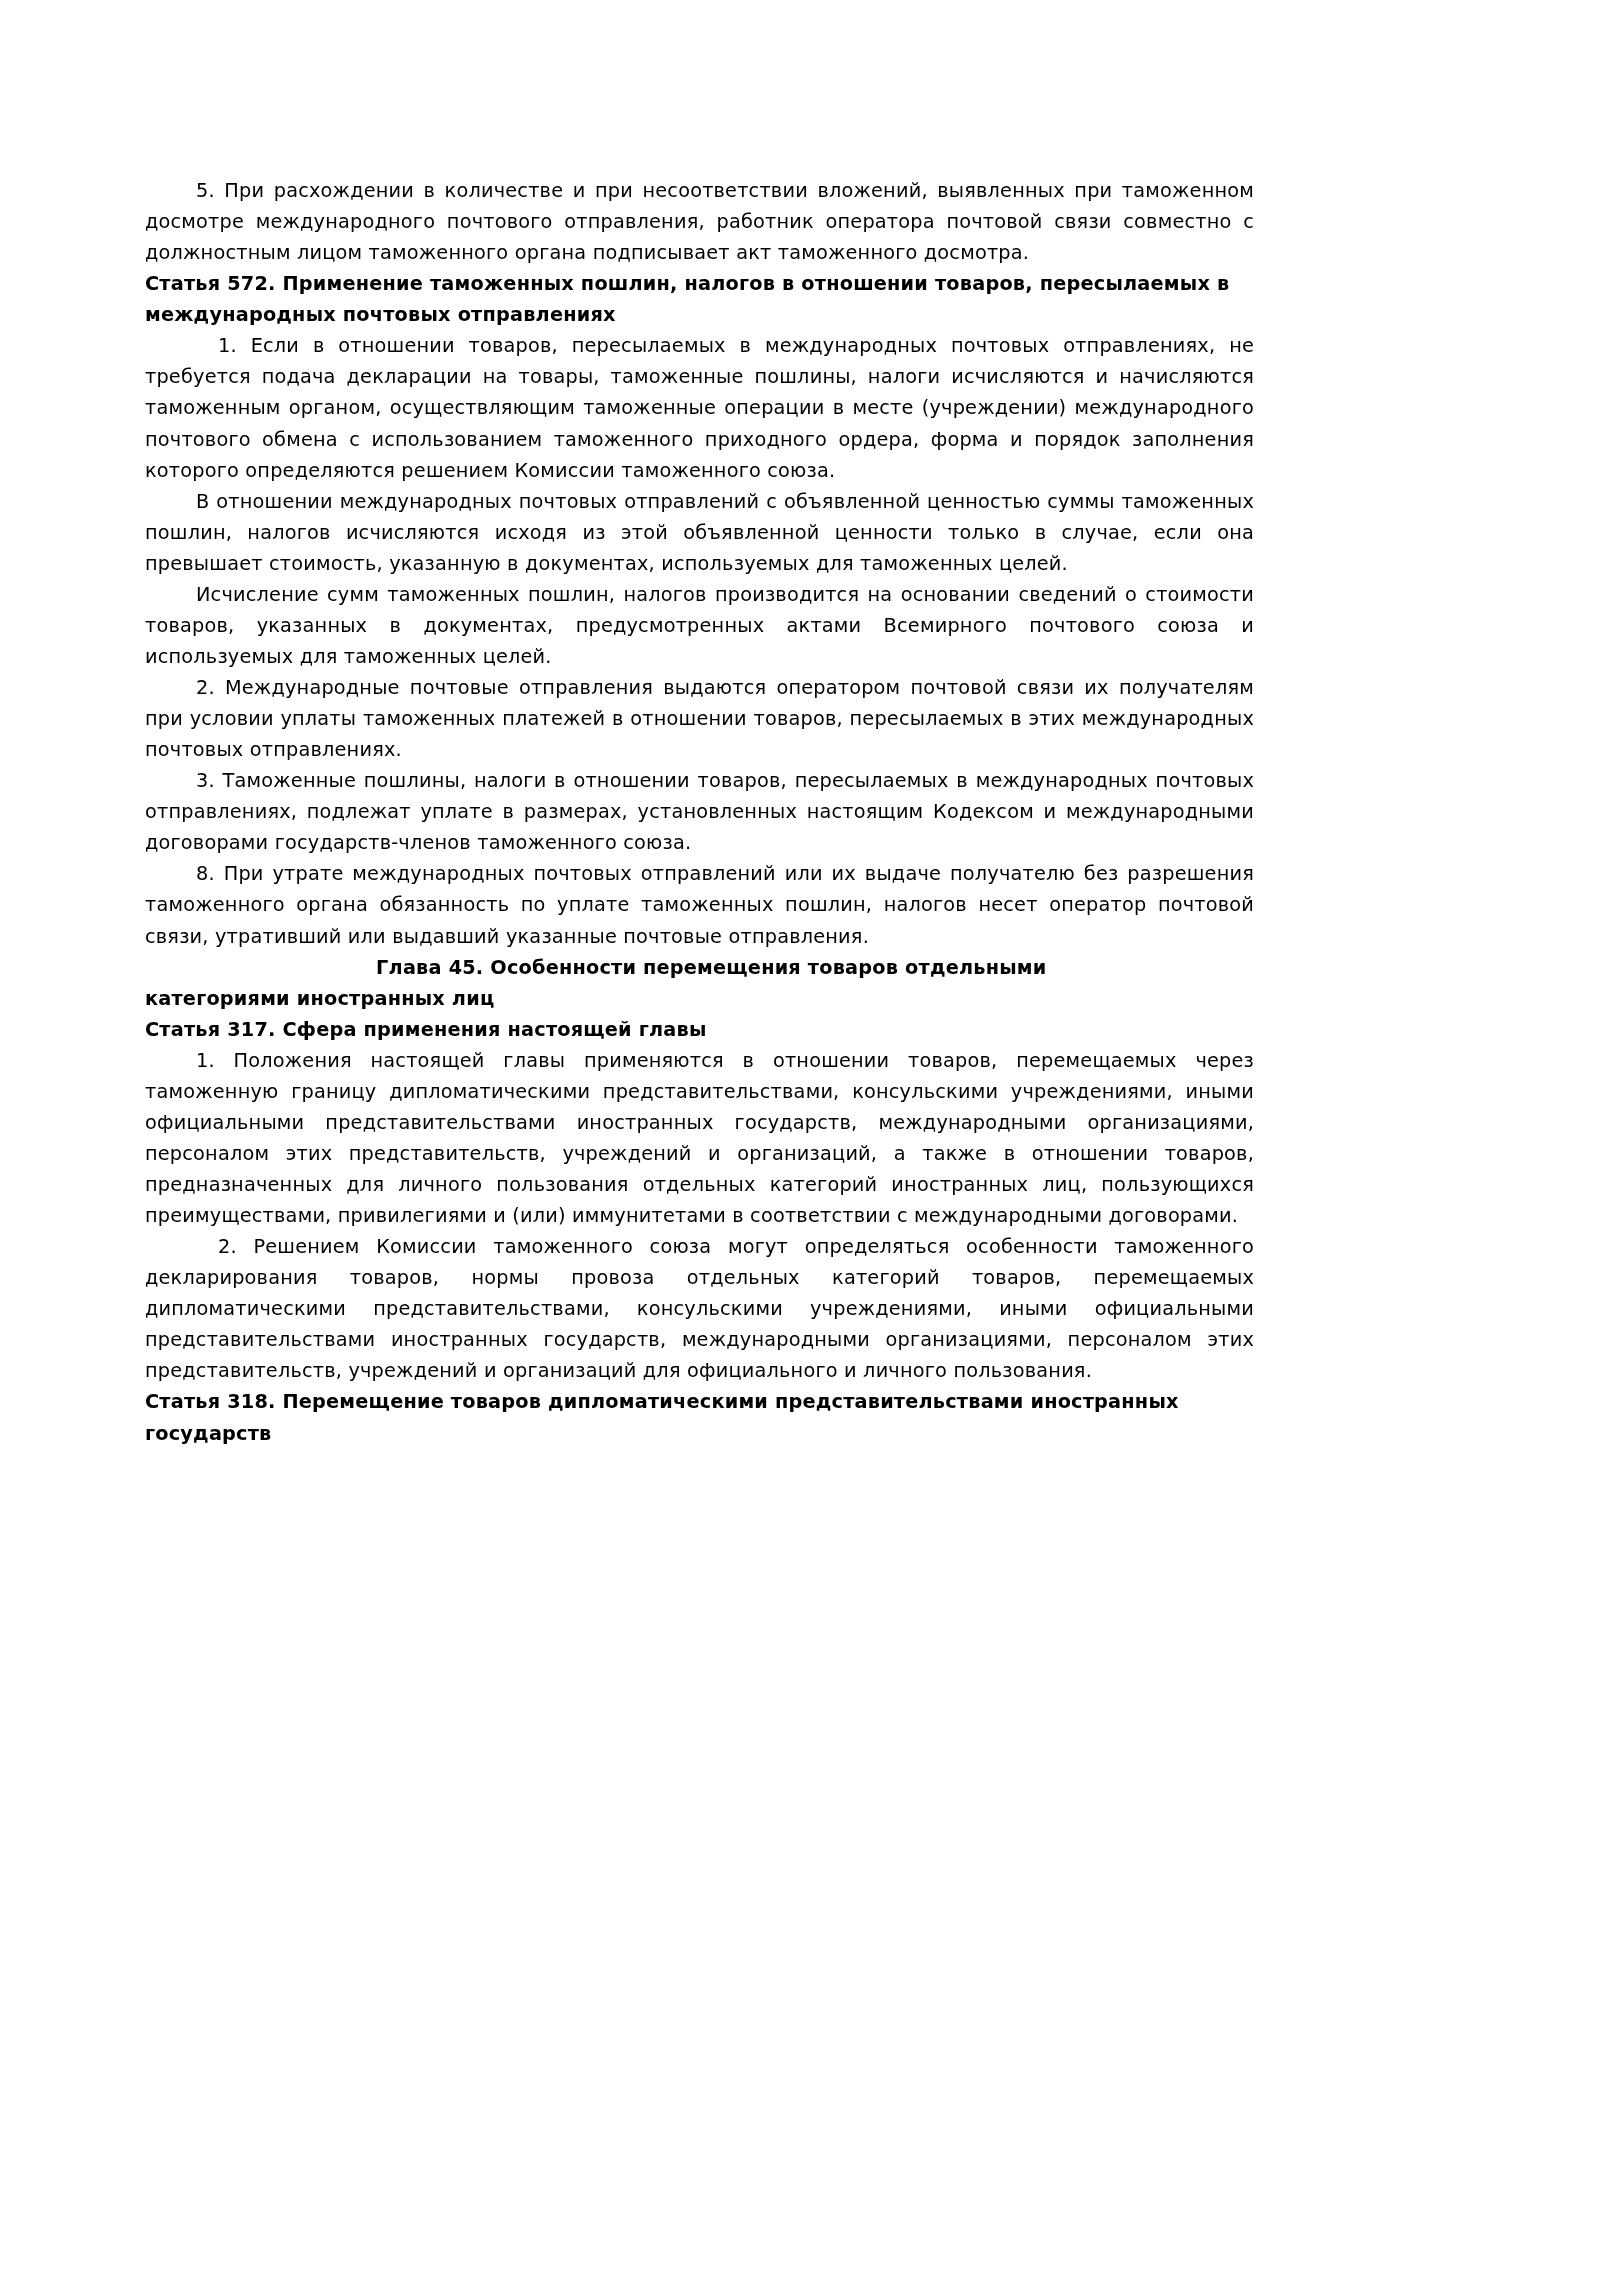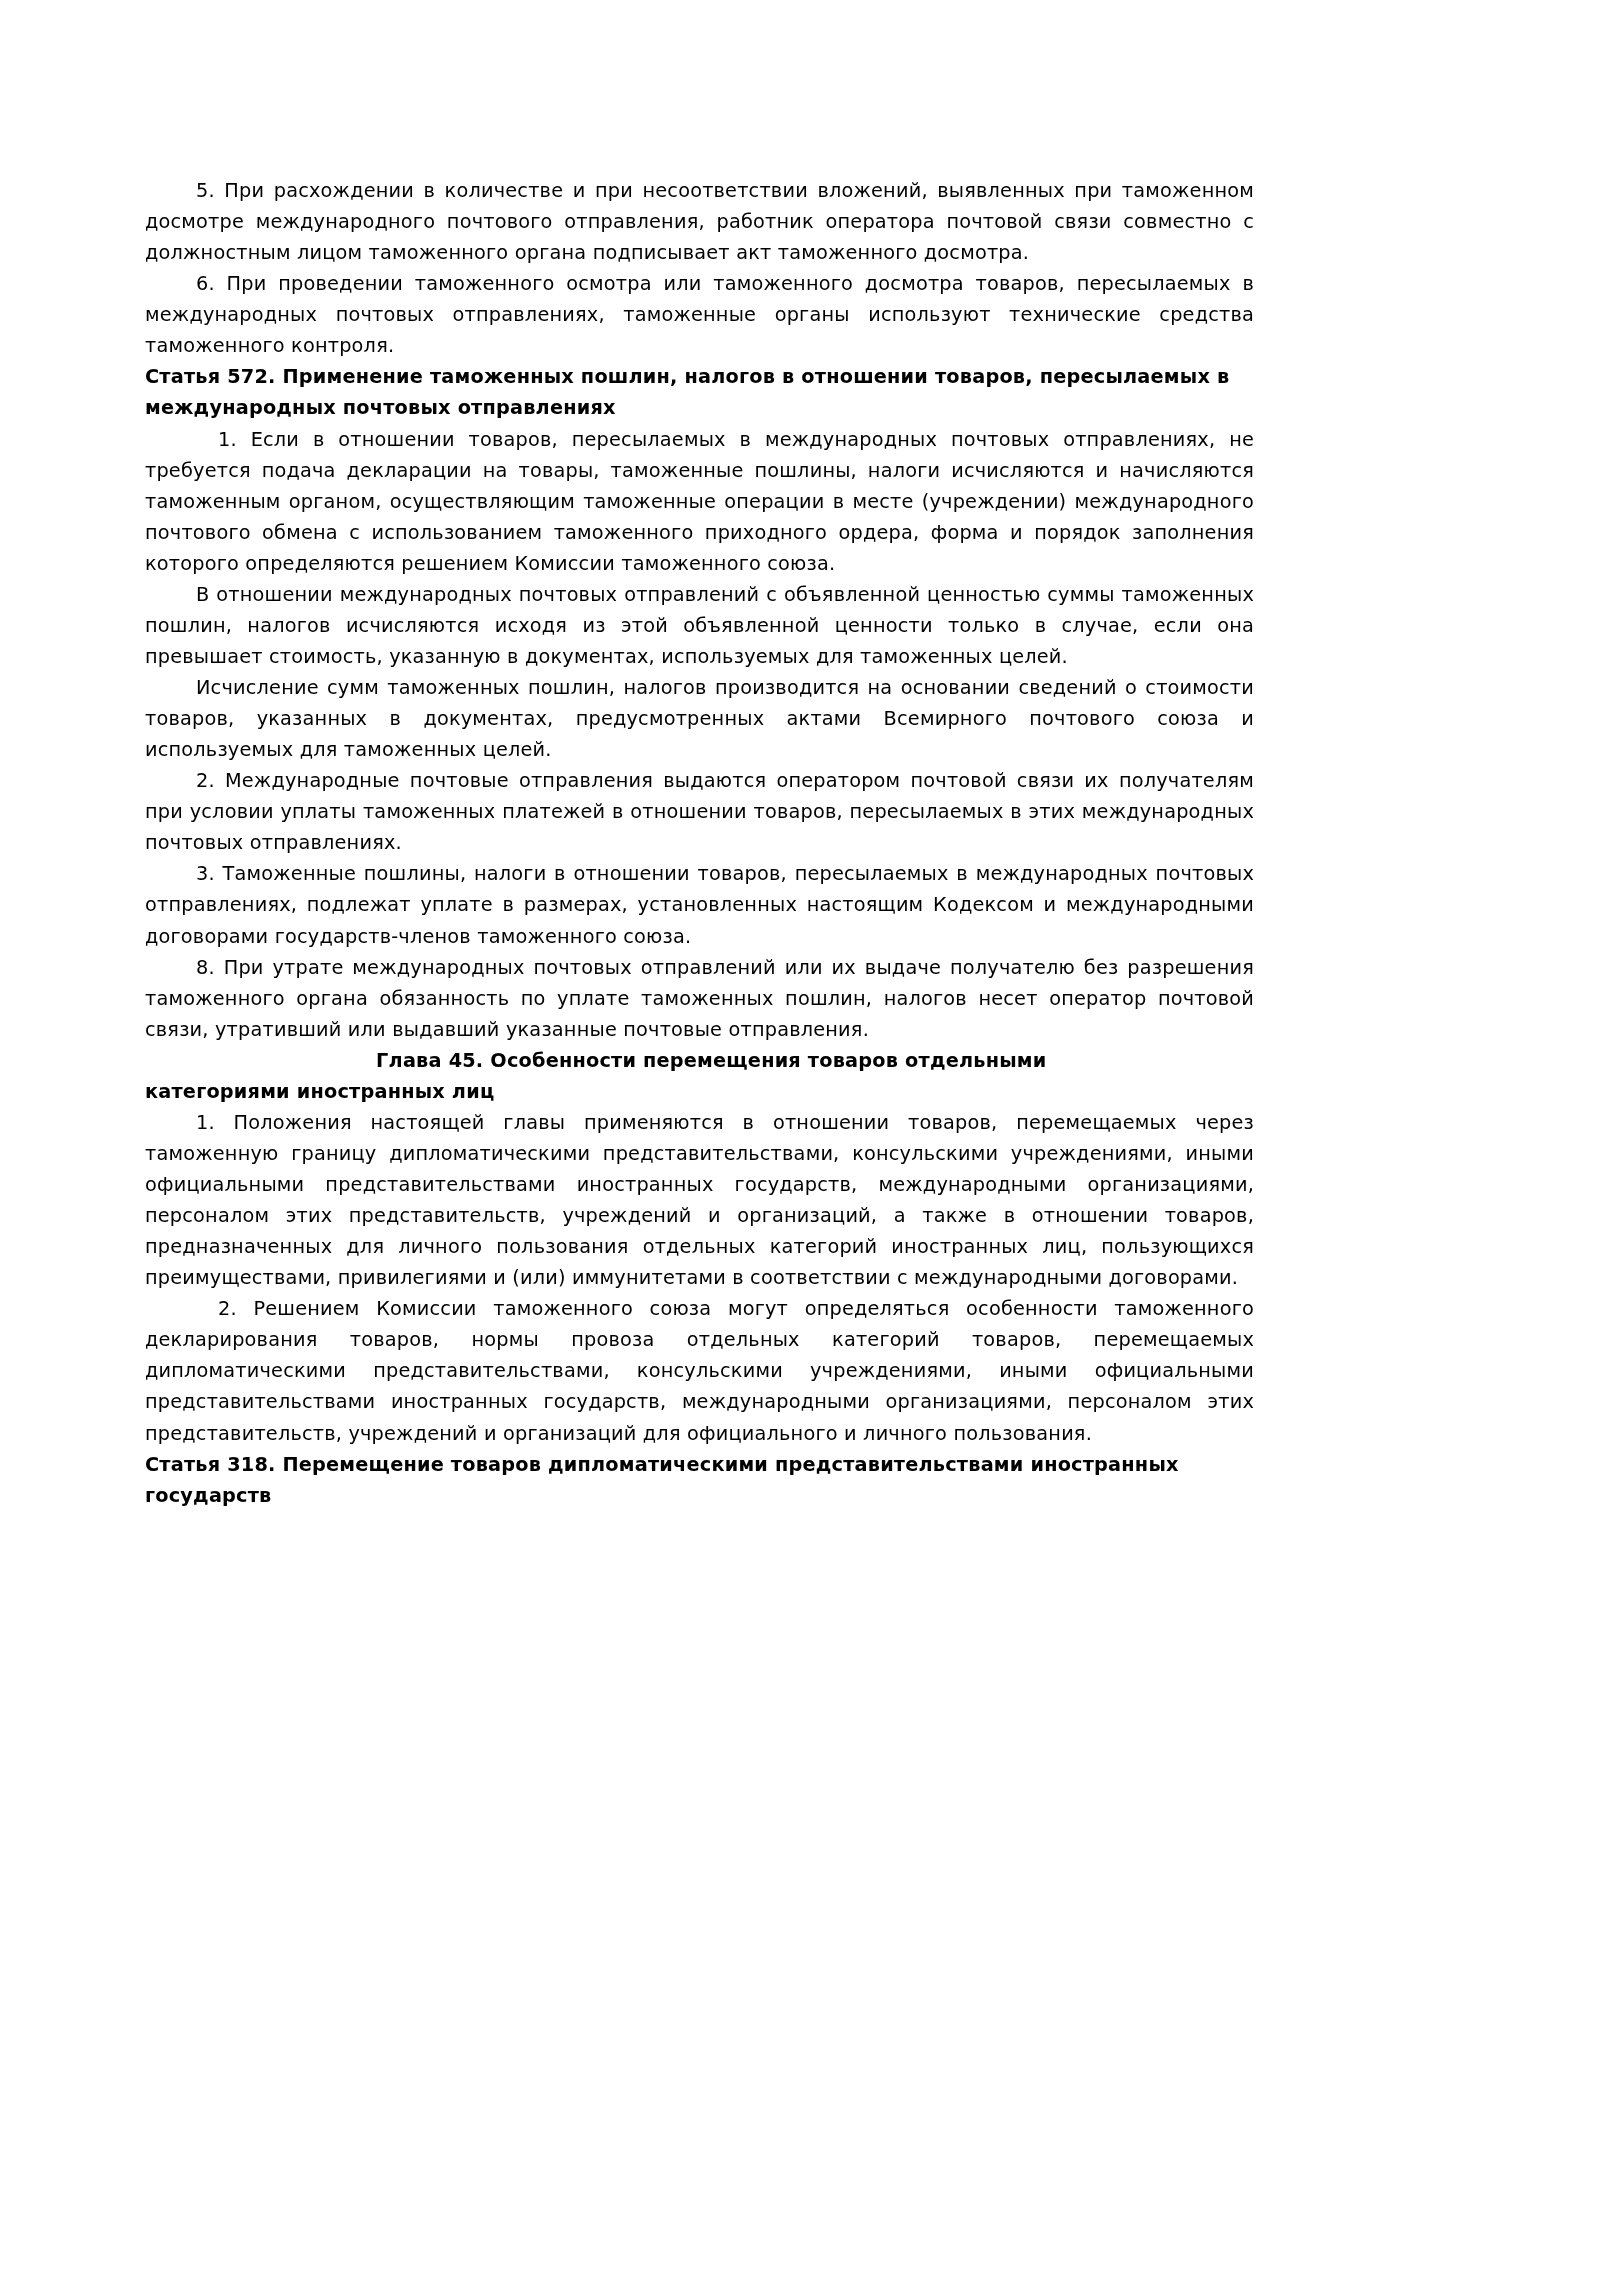--- a/index.html
+++ b/index.html
@@ -43,28 +43,28 @@
     text-indent: 23.6px;
     text-align: center;
   }
 </style>
 </head>
 <body>
 
 <div class="page">
   <div class="doc">
     <p class="para">5. При расхождении в количестве и при несоответствии вложений, выявленных при таможенном досмотре международного почтового отправления, работник оператора почтовой связи совместно с должностным лицом таможенного органа подписывает акт таможенного досмотра.</p>
-    <p class="para">6. При проведении таможенного осмотра или таможенного досмотра товаров, пересылаемых в международных почтовых отправлениях, таможенные органы используют технические средства таможенного контроля.</p>
     <p class="heading">Статья 572. Применение таможенных пошлин, налогов в отношении товаров, пересылаемых в международных почтовых отправлениях</p>
     <p class="para-wide">1. Если в отношении товаров, пересылаемых в международных почтовых отправлениях, не требуется подача декларации на товары, таможенные пошлины, налоги исчисляются и начисляются таможенным органом, осуществляющим таможенные операции в месте (учреждении) международного почтового обмена с использованием таможенного приходного ордера, форма и порядок заполнения которого определяются решением Комиссии таможенного союза.</p>
     <p class="para">В отношении международных почтовых отправлений с объявленной ценностью суммы таможенных пошлин, налогов исчисляются исходя из этой объявленной ценности только в случае, если она превышает стоимость, указанную в документах, используемых для таможенных целей.</p>
     <p class="para">Исчисление сумм таможенных пошлин, налогов производится на основании сведений о стоимости товаров, указанных в документах, предусмотренных актами Всемирного почтового союза и используемых для таможенных целей.</p>
     <p class="para">2. Международные почтовые отправления выдаются оператором почтовой связи их получателям при условии уплаты таможенных платежей в отношении товаров, пересылаемых в этих международных почтовых отправлениях.</p>
     <p class="para">3. Таможенные пошлины, налоги в отношении товаров, пересылаемых в международных почтовых отправлениях, подлежат уплате в размерах, установленных настоящим Кодексом и международными договорами государств-членов таможенного союза.</p>
     <p class="para">8. При утрате международных почтовых отправлений или их выдаче получателю без разрешения таможенного органа обязанность по уплате таможенных пошлин, налогов несет оператор почтовой связи, утративший или выдавший указанные почтовые отправления.</p>
     <p class="chapter-heading">Глава 45. Особенности перемещения товаров отдельными</p>
     <p class="heading">категориями иностранных лиц</p>
+    <p class="heading">Статья 317. Сфера применения настоящей главы</p>
     <p class="para">1. Положения настоящей главы применяются в отношении товаров, перемещаемых через таможенную границу дипломатическими представительствами, консульскими учреждениями, иными официальными представительствами иностранных государств, международными организациями, персоналом этих представительств, учреждений и организаций, а также в отношении товаров, предназначенных для личного пользования отдельных категорий иностранных лиц, пользующихся преимуществами, привилегиями и (или) иммунитетами в соответствии с международными договорами.</p>
     <p class="para-wide">2. Решением Комиссии таможенного союза могут определяться особенности таможенного декларирования товаров, нормы провоза отдельных категорий товаров, перемещаемых дипломатическими представительствами, консульскими учреждениями, иными официальными представительствами иностранных государств, международными организациями, персоналом этих представительств, учреждений и организаций для официального и личного пользования.</p>
     <p class="heading">Статья 318. Перемещение товаров дипломатическими представительствами иностранных государств</p>
   </div>
 </div>
 
 
 </body></html>

